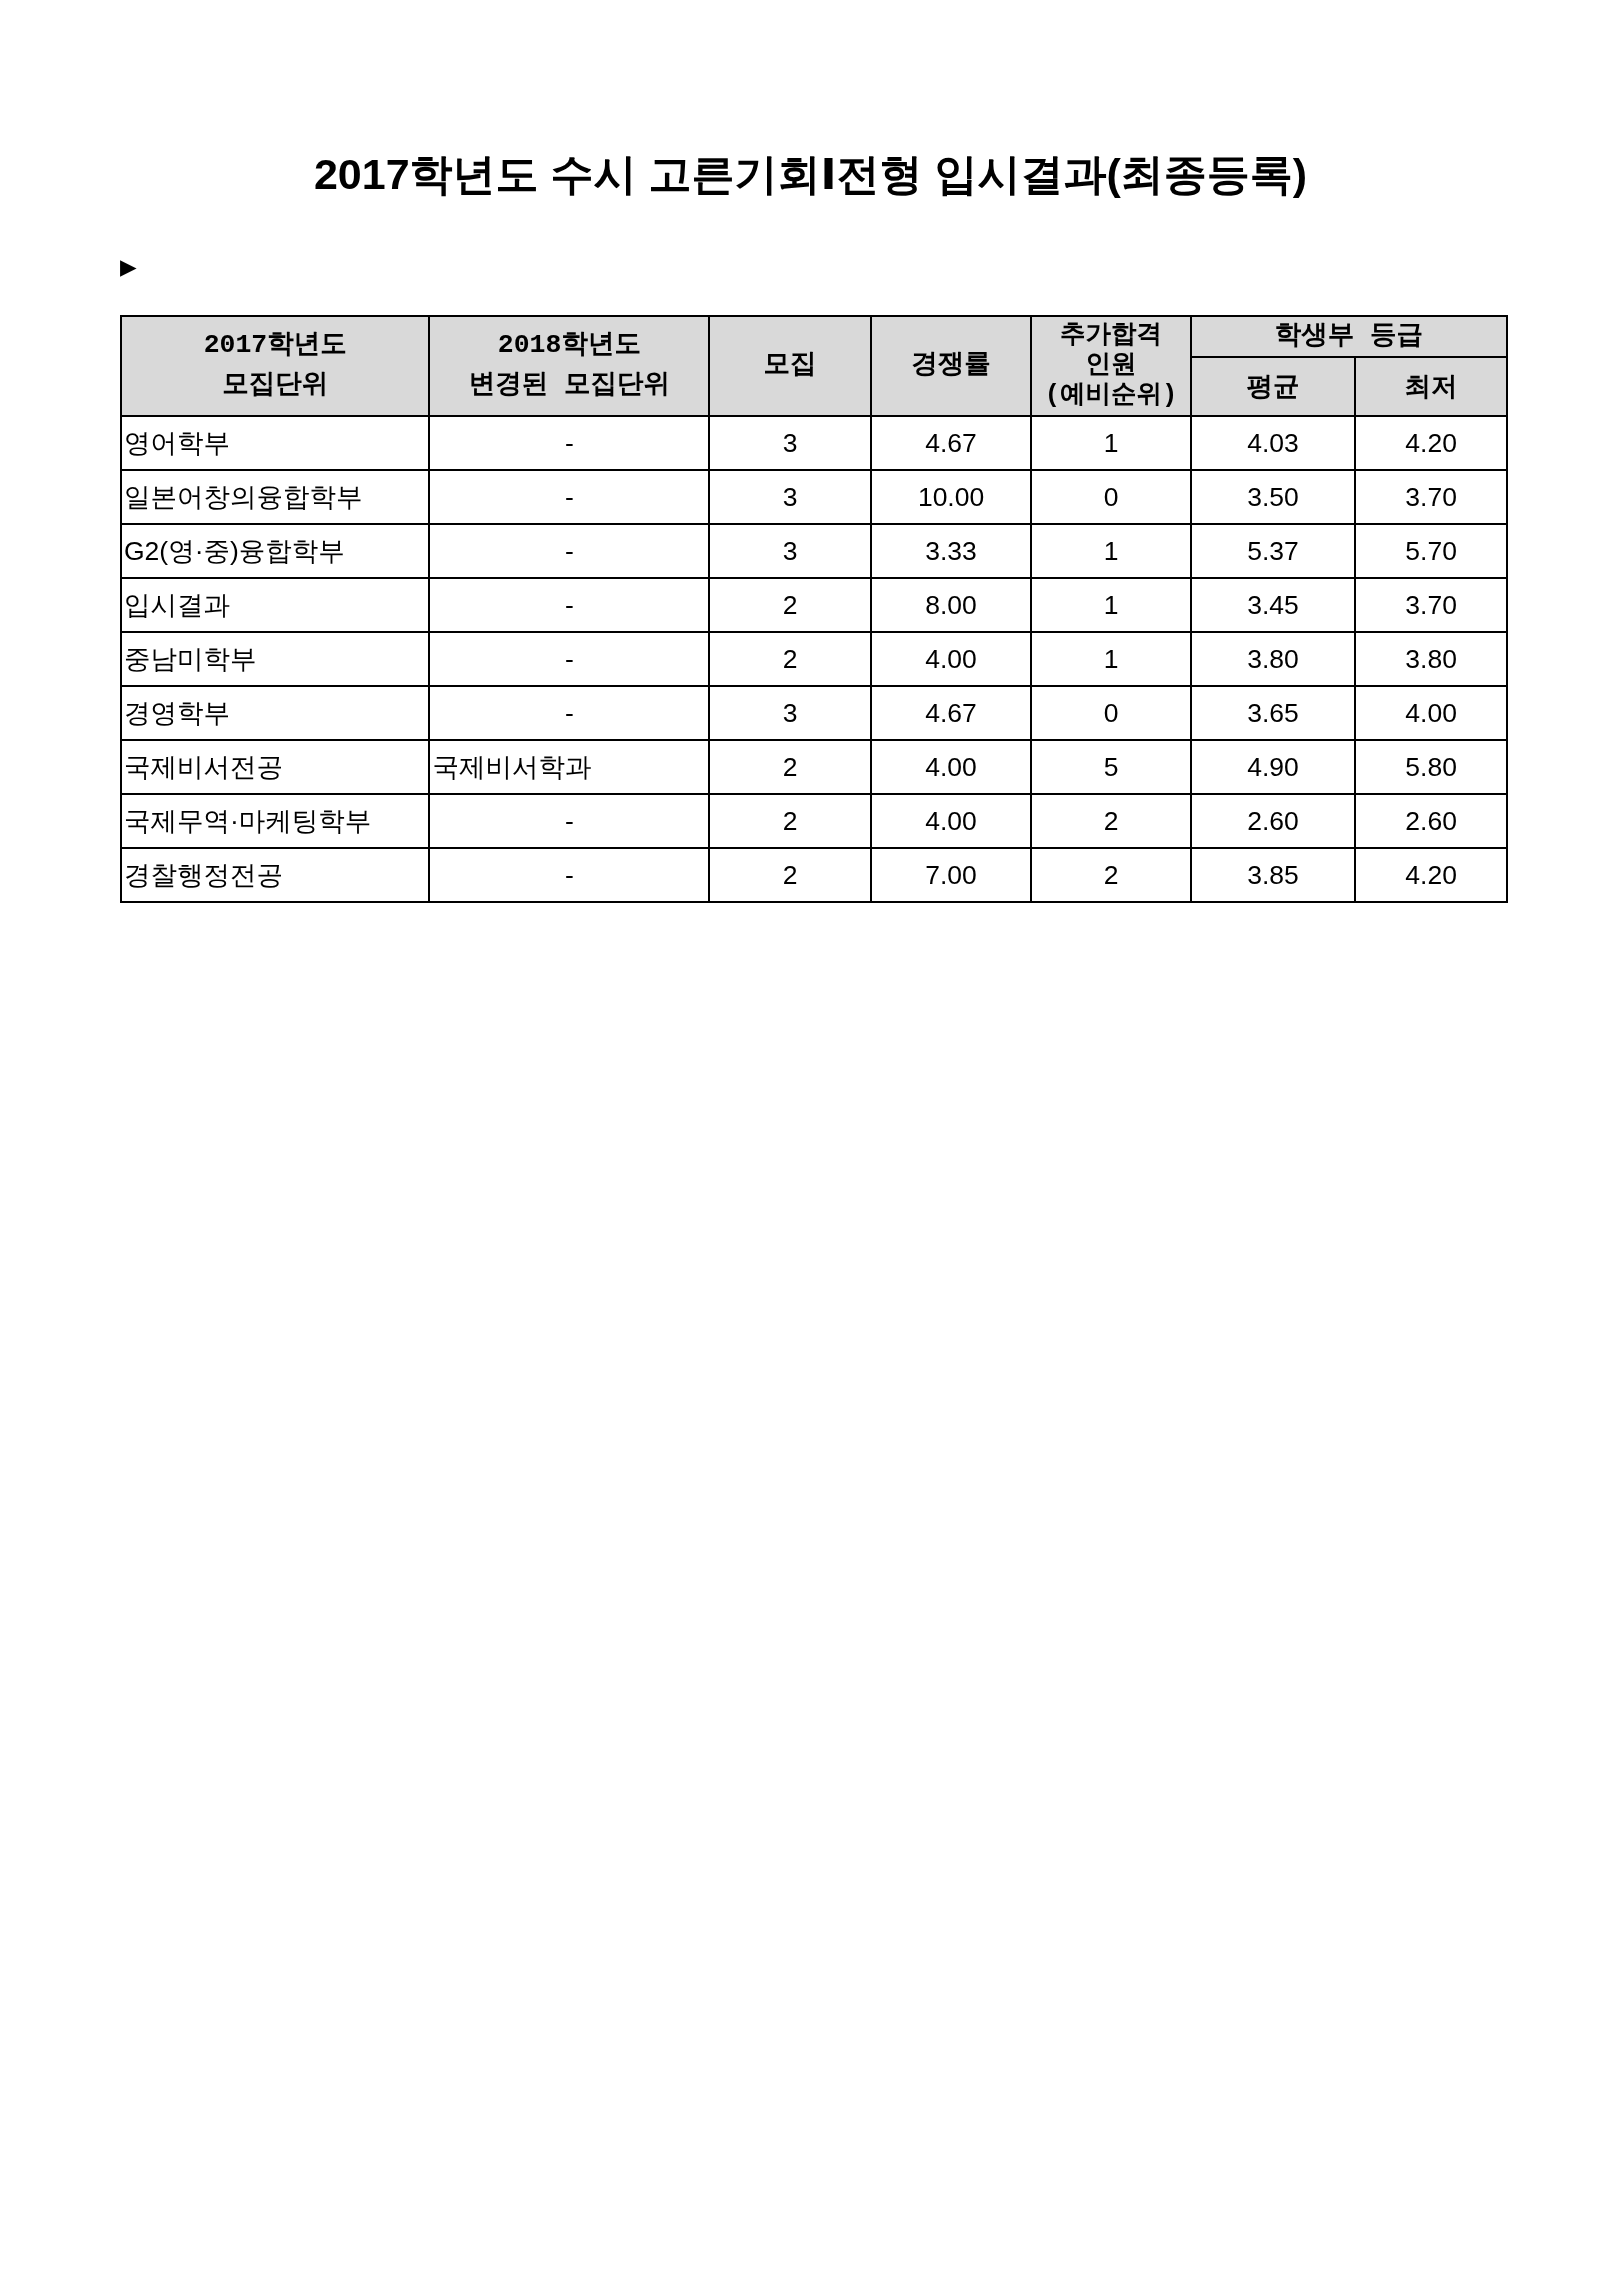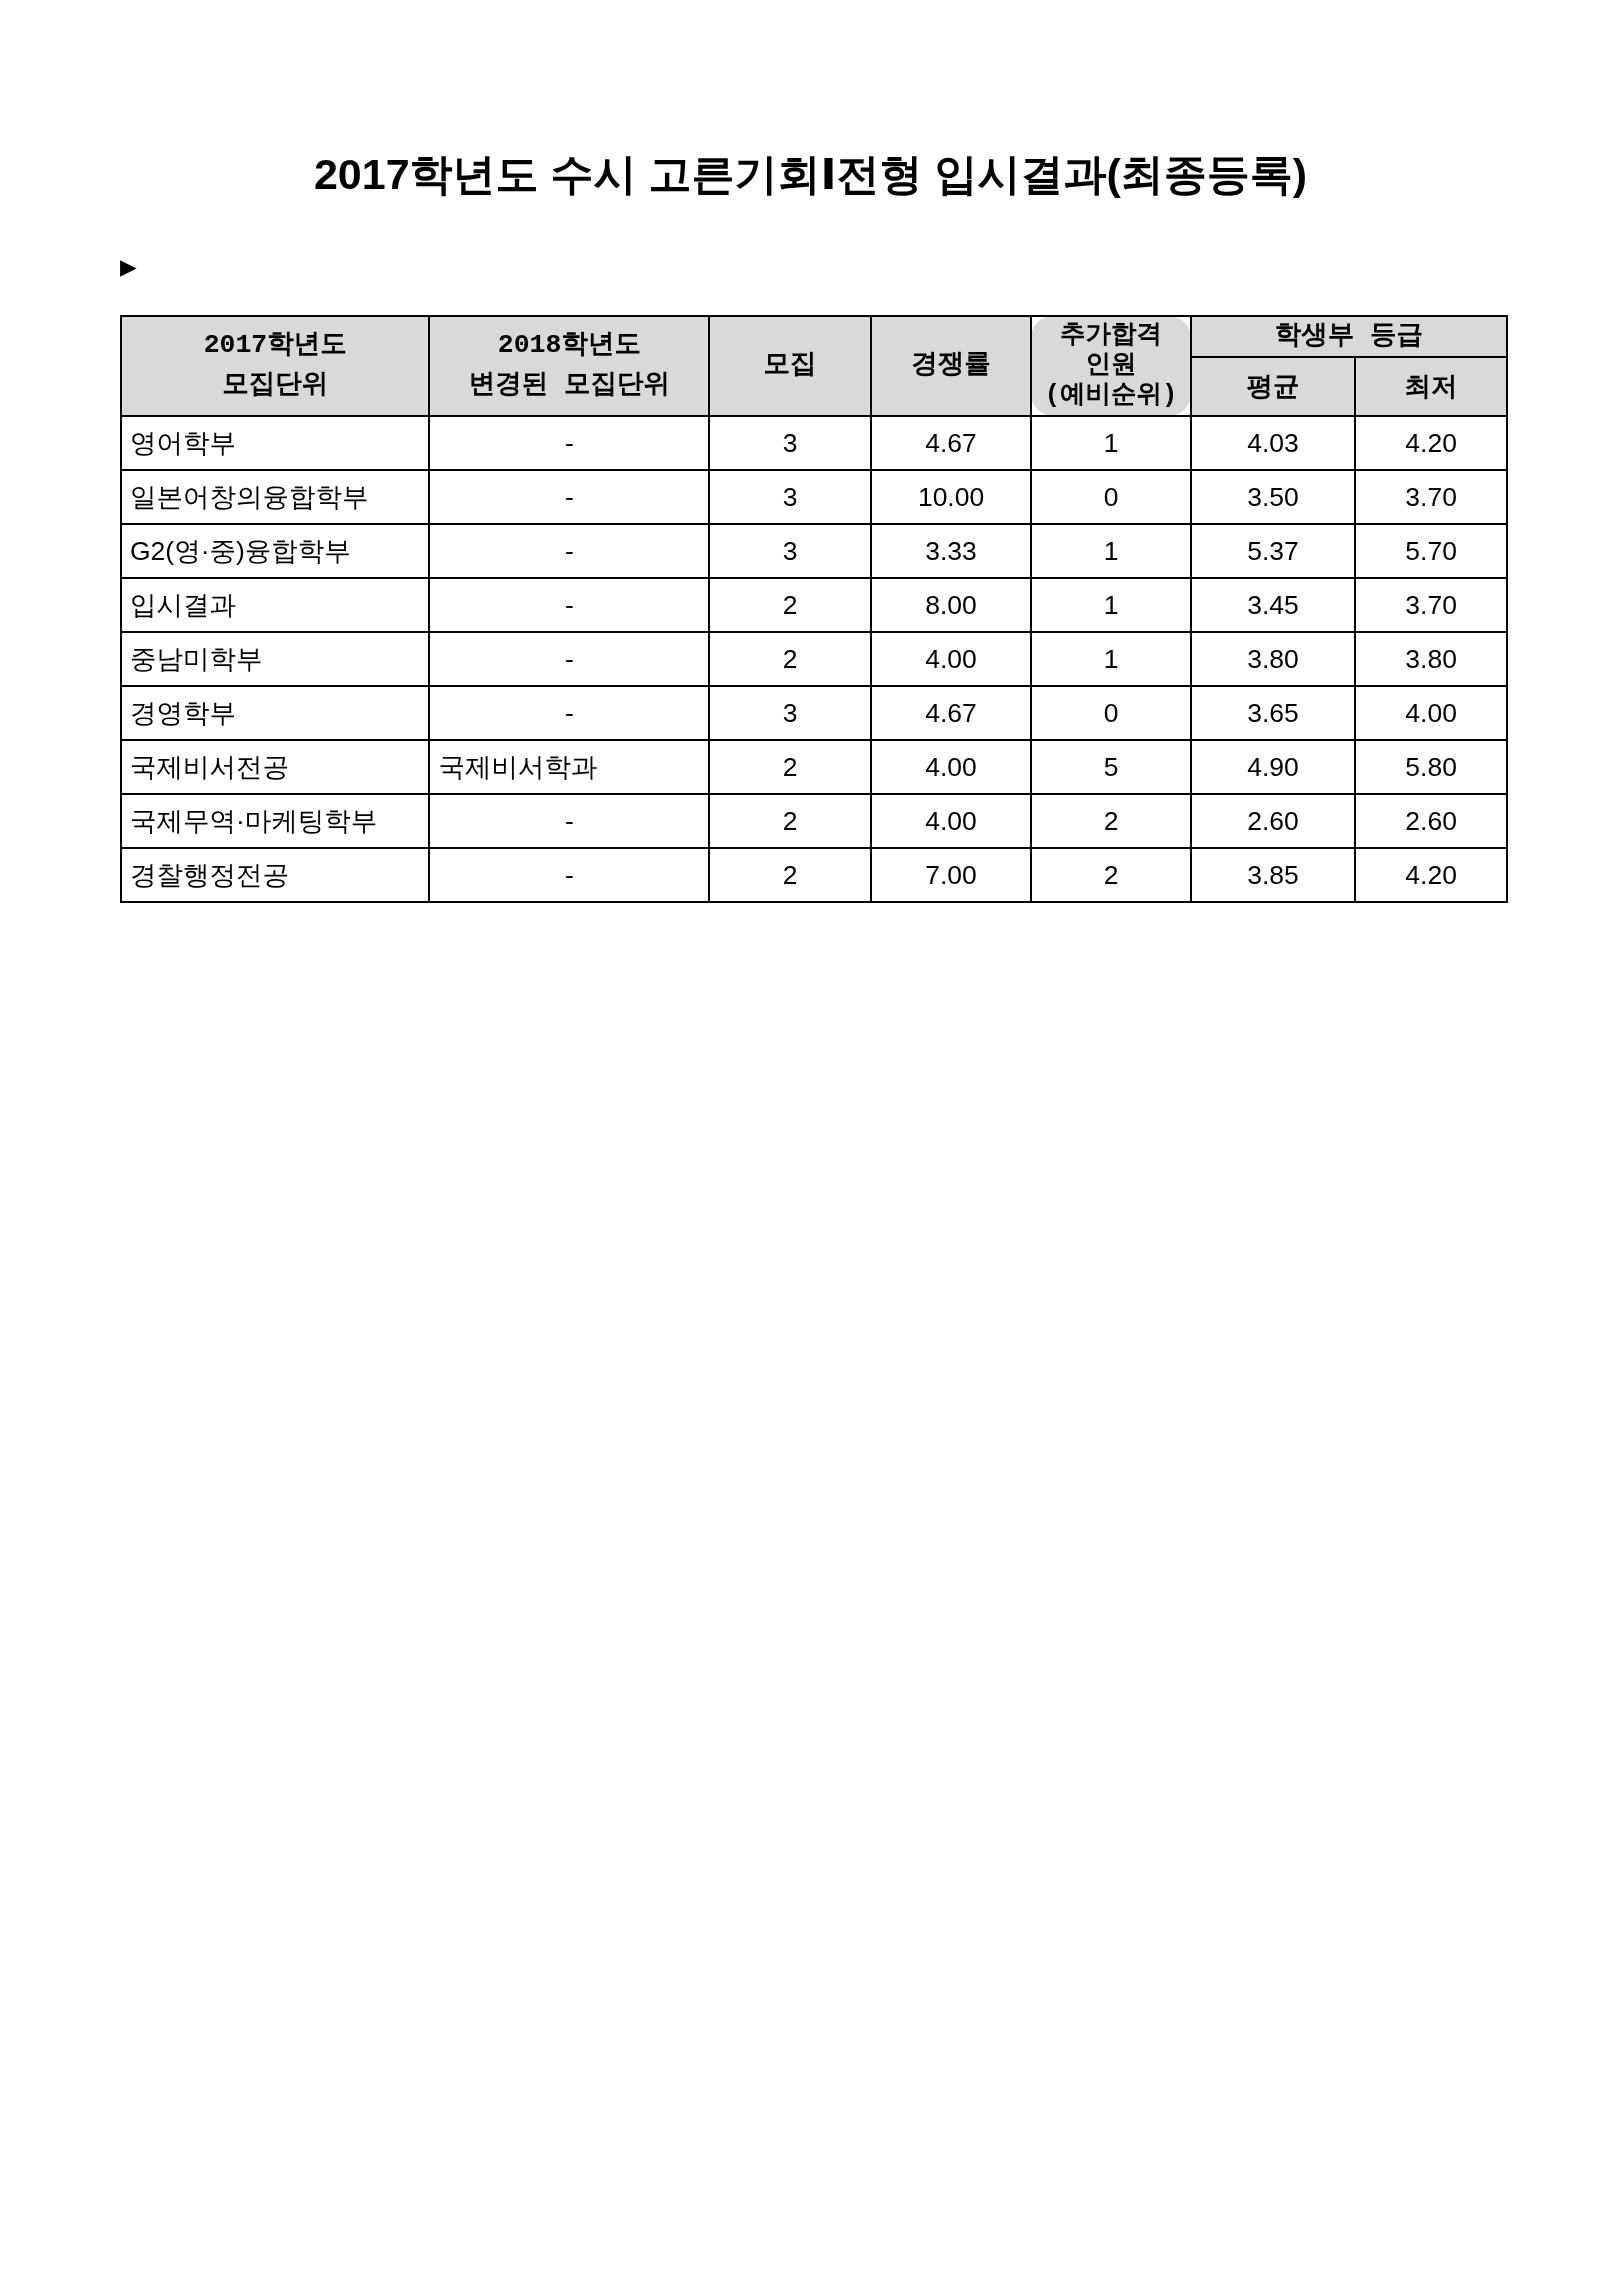--- a/index.html
+++ b/index.html
@@ -63,34 +63,33 @@
     font-weight: bold;
     font-size: 26.5px;
     text-align: center;
     white-space: pre-line;
     line-height: 1.5;
     padding: 0;
   }
   table.results thead th.th-extra {
     line-height: 1.18;
     font-size: 25.5px;
-    border-radius: 22px;
   }
   tr.header-top { height: 35px; font-family: Liberation Mono, monospace; }
   tr.header-bottom { height: 59px; }
   table.results tbody td {
     font-size: 26.5px;
     text-align: center;
     height: 52px;
     padding: 0;
     background: #ffffff;
   }
   table.results tbody td.left {
     text-align: left;
-    padding-left: 8px;
+    padding-left: 2px;
     margin-left: 16px;
   }
 </style>
 </head>
 <body>
 
 <div class="page">
 
   <h1 class="doc-title">2017학년도 수시 고른기회Ⅰ전형 입시결과(최종등록)</h1>
 

